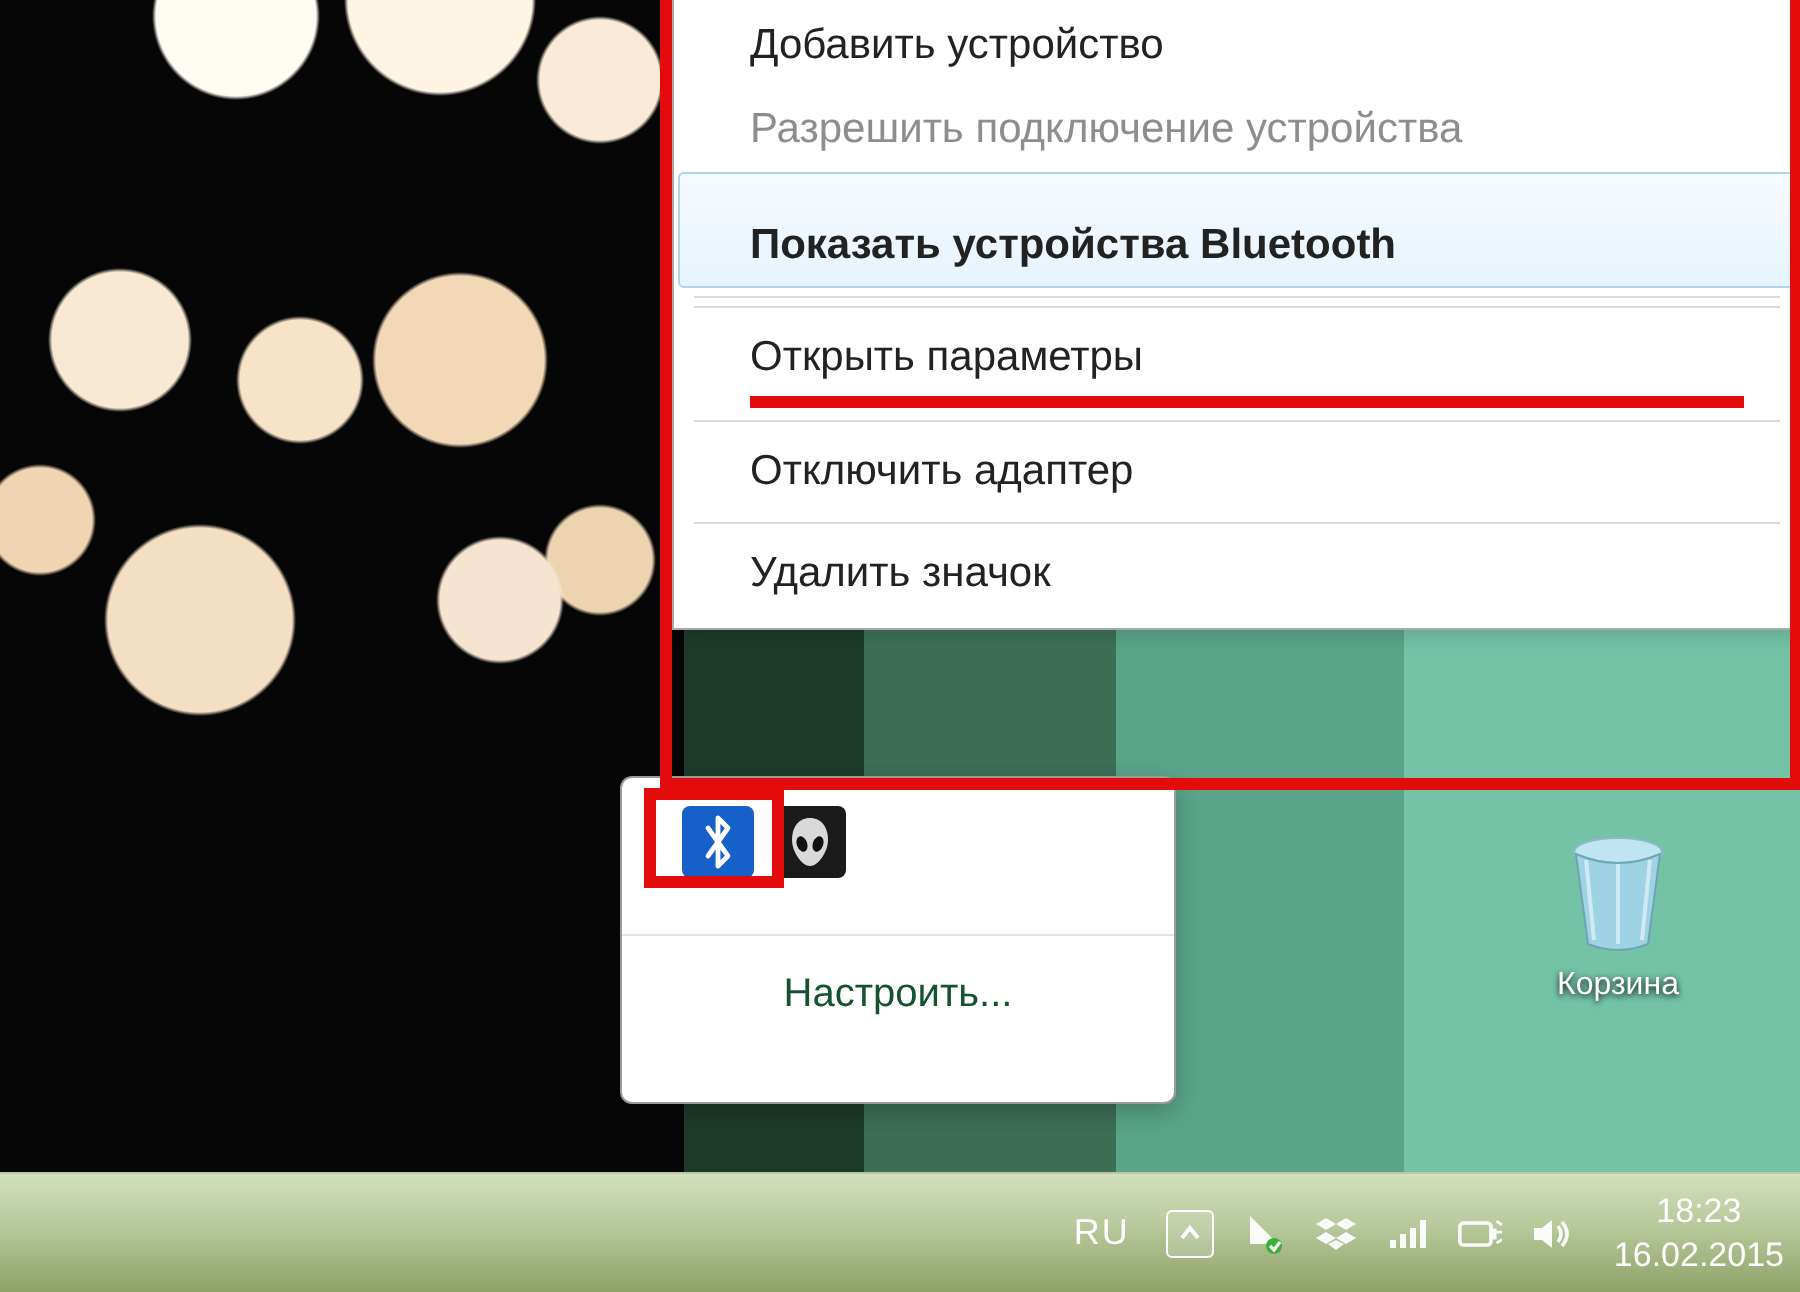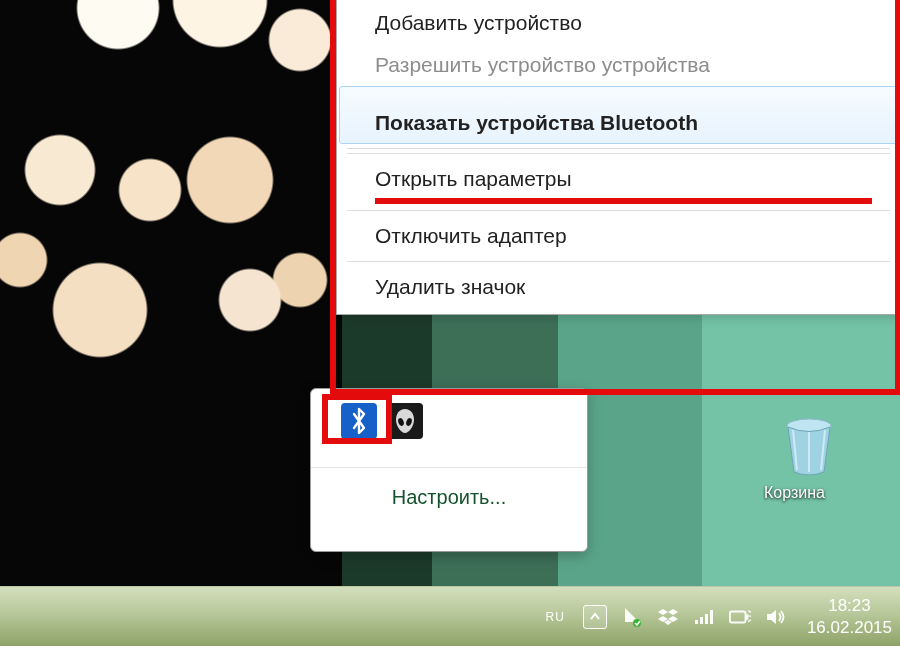--- a/index.html
+++ b/index.html
@@ -18,21 +18,21 @@
       radial-gradient(circle at 230px 180px, #f2d8b6 42px, transparent 44px),
       radial-gradient(circle at 100px 310px, #f4dfc2 46px, transparent 48px),
       radial-gradient(circle at 250px 300px, #f5e4cf 30px, transparent 32px),
       radial-gradient(circle at 20px 260px, #f0d5b2 26px, transparent 28px),
       radial-gradient(circle at 300px 280px, #edd3af 26px, transparent 28px),
       linear-gradient(90deg, #060607 0 38%, #1c3a2a 38% 48%, #3d6f57 48% 62%, #5aa58a 62% 78%, #74c3a7 78% 100%);
   }
 
   
   .recycle-bin {
-    position: absolute; left: 764px; top: 416px; width: 90px; text-align: left;
+    position: absolute; left: 764px; top: 416px; width: 90px; text-align: center;
     color: #fff; font-size: 16px; text-shadow: 0 1px 3px #000;
   }
   .recycle-bin .bin-icon svg { display:block; margin: 0 auto 6px; }
 
   
   .tray-popup {
     position: absolute; left: 310px; top: 388px; width: 278px; height: 164px;
     background: #fff; border: 1px solid #9b9b9b; border-radius: 6px;
     box-shadow: 0 4px 14px rgba(0,0,0,.25);
     padding-top: 14px;
@@ -86,21 +86,21 @@
   
   .taskbar {
     position:absolute; left:0; bottom:0; width:100%; height:60px;
     background: linear-gradient(#d3dfbd 0%, #b7c89a 45%, #8ea268 100%);
     border-top:1px solid rgba(255,255,255,.4);
     display:flex; align-items:center; justify-content:flex-end;
     padding-right:8px;
     gap:14px;
     color:#fff; font-size:15px;
   }
-  .taskbar .lang { font-size:12px; letter-spacing:1px; margin-right:4px; }
+  .taskbar .lang { font-size:18px; letter-spacing:1px; margin-right:4px; }
   .taskbar .sys-icon { width:22px; height:22px; display:flex; align-items:center; justify-content:center; opacity:.95; }
   .taskbar .arrow-box {
     width:24px; height:24px; border:1px solid #fff; border-radius:3px;
     display:flex; align-items:center; justify-content:center;
     background:rgba(255,255,255,.15);
   }
   .taskbar .clock { text-align:center; line-height:1.25; font-size:17px; margin-left:6px; }
 
   svg { display:block; }
 </style>
@@ -136,21 +136,21 @@
     </div>
   </div>
   <div class="divider"></div>
   <div class="customize">Настроить...</div>
 </div>
 
 <div class="bt-highlight"></div>
 
 <div class="context-menu">
   <div class="item">Добавить устройство</div>
-  <div class="item disabled">Разрешить устройство устройства</div>
+  <div class="item disabled">Разрешить подключение устройства</div>
   <div class="item hover">Показать устройства Bluetooth</div>
   <div class="sep"></div>
   <div class="sep"></div>
   <div class="item">Открыть параметры</div>
   <div class="underline-annot"></div>
   <div class="sep"></div>
   <div class="item">Отключить адаптер</div>
   <div class="sep"></div>
   <div class="item">Удалить значок</div>
 </div>

